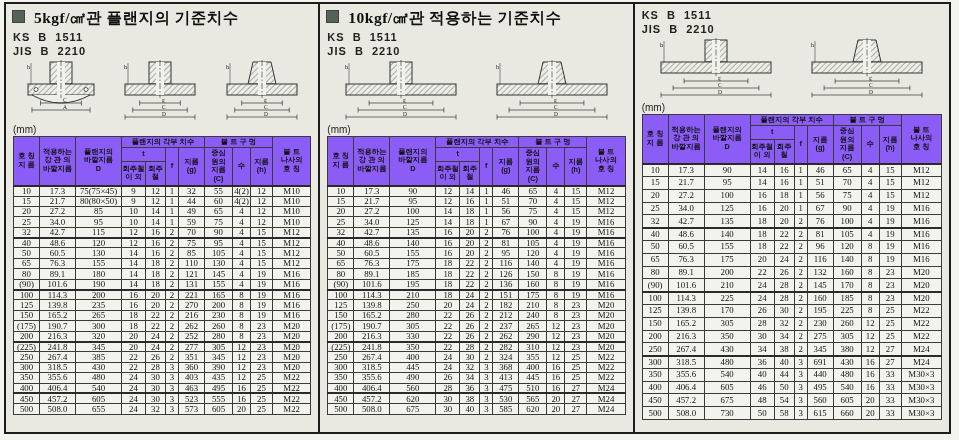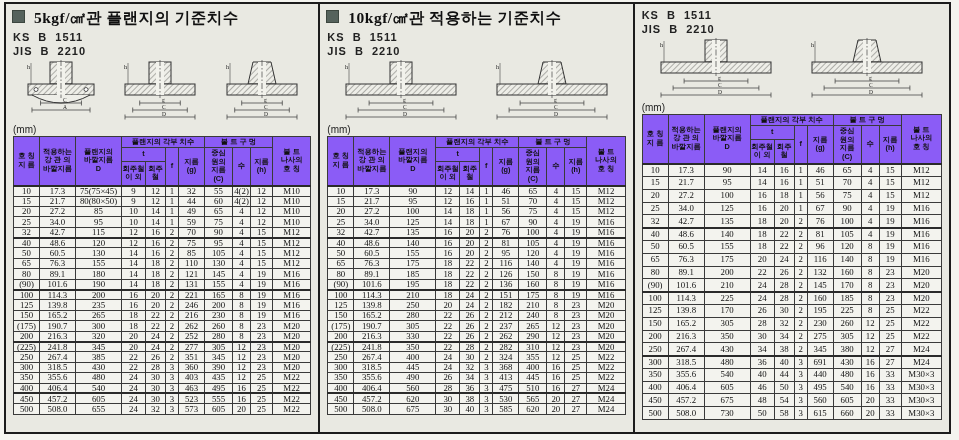--- a/index.html
+++ b/index.html
@@ -358,21 +358,21 @@
             <td>19</td>
             <td>M16</td>
           </tr>
           <tr>
             <td>125</td>
             <td>139.8</td>
             <td>235</td>
             <td>16</td>
             <td>20</td>
             <td>2</td>
-            <td>246</td>
+            <td>270</td>
             <td>200</td>
             <td>8</td>
             <td>19</td>
             <td>M16</td>
           </tr>
           <tr>
             <td>150</td>
             <td>165.2</td>
             <td>265</td>
             <td>18</td>

